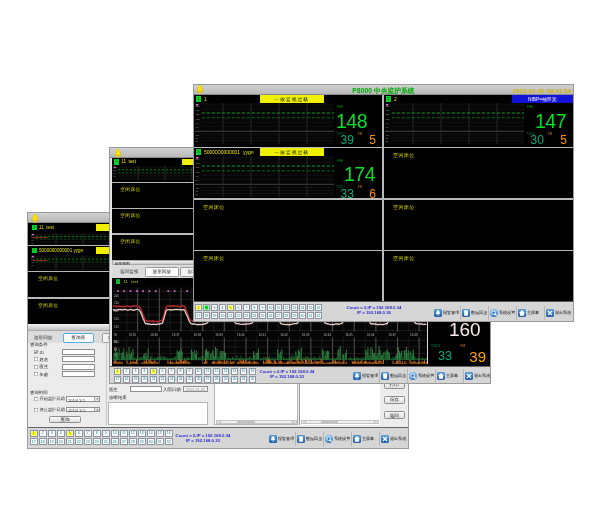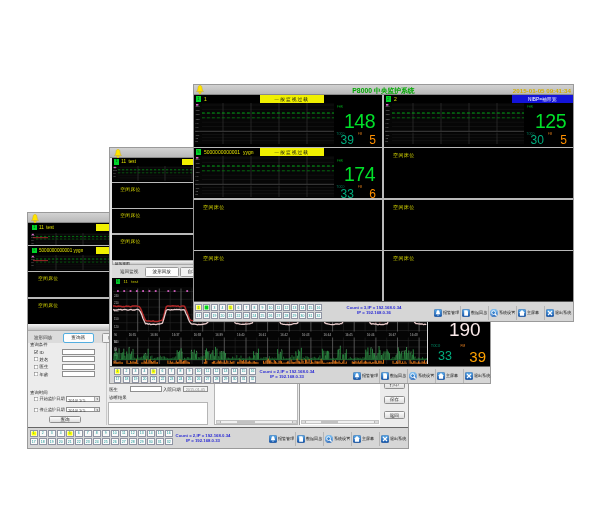--- a/index.html
+++ b/index.html
@@ -997,21 +997,21 @@
         <line x1="306.7" y1="76.8" x2="306.7" y2="75.4" stroke="#e87818" stroke-width="0.9"></line>
         <line x1="307.9" y1="76.8" x2="307.9" y2="75.6" stroke="#e87818" stroke-width="0.9"></line>
         <line x1="309.1" y1="76.8" x2="309.1" y2="74.2" stroke="#e87818" stroke-width="0.9"></line>
         <line x1="310.3" y1="76.8" x2="310.3" y2="74.7" stroke="#e87818" stroke-width="0.9"></line>
         <line x1="311.5" y1="76.8" x2="311.5" y2="73.3" stroke="#e87818" stroke-width="0.9"></line>
         <line x1="312.7" y1="76.8" x2="312.7" y2="75.7" stroke="#e87818" stroke-width="0.9"></line>
         <line x1="313.9" y1="76.8" x2="313.9" y2="74.3" stroke="#e87818" stroke-width="0.9"></line>
       </svg></div>
     <div style="position:absolute;left:317px;top:138.5px;width:63px;height:77.5px;background:#000;border-left:1.5px solid #ddd">
 <span style="position:absolute;left:2px;top:2px;font-size:3px;color:#cfcfcf">FHR</span>
-<span style="position:absolute;left:0;top:33.5px;width:85%;text-align:right;font-size:19px;line-height:19px;color:#fbeaea;letter-spacing:0px">190</span>
+<span style="position:absolute;left:0;top:33.5px;width:85%;text-align:right;font-size:19px;line-height:19px;color:#fbeaea;letter-spacing:0px">160</span>
 <span style="position:absolute;left:3px;top:57px;font-size:3.2px;color:#00a87c">TOCO</span>
 <span style="position:absolute;left:32.5px;top:57px;font-size:3.2px;color:#e88020">FM</span>
 <span style="position:absolute;left:10px;top:63.5px;font-size:12.5px;line-height:12.5px;color:#00ad7e">33</span>
 <span style="position:absolute;right:4px;top:62px;font-size:15px;line-height:15px;color:#ffa200">39</span>
 </div>
     <div style="position:absolute;left:0;top:218px;width:380px;height:17px;background:#d6d6d6;border-top:1.2px solid #666"></div>
     <div style="position:absolute;left:3.8px;top:219.5px;width:7.5px;height:7.3px;background:#ffff00;border:0.7px solid #8f94a3;box-shadow:inset 0 0 0 0.6px #fff;display:flex;align-items:center;justify-content:center">
       <span style="font-size:3.4px;color:#0e9494">1</span>
     </div>
     <div style="position:absolute;left:12.8px;top:219.5px;width:7.5px;height:7.3px;background:#f6f6f6;border:0.7px solid #8f94a3;box-shadow:inset 0 0 0 0.6px #fff;display:flex;align-items:center;justify-content:center">
@@ -1232,21 +1232,21 @@
           <text x="0.5" y="39.1" font-size="2.3" fill="#8f8f8f" font-family="Liberation Sans">50</text>
           <text x="0.5" y="42.2" font-size="2.3" fill="#8f8f8f" font-family="Liberation Sans">25</text>
           <line x1="0" y1="28.3" x2="139" y2="28.3" stroke="#4a4a4a" stroke-width="0.9"></line>
           <rect x="1" y="1" width="2.4" height="1.6" fill="#e06ad0"></rect>
           <line x1="7" y1="10" x2="139" y2="10" stroke="#00b317" stroke-width="0.9" stroke-dasharray="2.8 2.2"></line>
           <line x1="7" y1="14.8" x2="139" y2="14.8" stroke="#00820e" stroke-width="0.8" stroke-dasharray="2.8 2.2"></line>
         </svg>
       </div>
       <div style="position:absolute;left:142px;top:10px;width:46px;height:39.5px">
 <span style="position:absolute;left:1px;top:0.5px;font-size:2.8px;color:#00a01a">FHR</span>
-<span style="position:absolute;left:0px;top:7px;width:39px;text-align:right;font-size:19.5px;line-height:19.5px;color:#00e02a;letter-spacing:-0.5px">148</span>
+<span style="position:absolute;left:0px;top:7px;width:39px;text-align:left;font-size:19.5px;line-height:19.5px;color:#00e02a;letter-spacing:-0.5px">148</span>
 <span style="position:absolute;left:0.5px;top:27.4px;font-size:2.8px;color:#008a66">TOCO</span>
 <span style="position:absolute;left:22px;top:27.4px;font-size:2.8px;color:#d87818">FM</span>
 <span style="position:absolute;left:4.5px;top:29.8px;font-size:12px;line-height:12px;color:#00ad7e">39</span>
 <span style="position:absolute;right:6px;top:29.8px;font-size:12px;line-height:12px;color:#ff9000">5</span>
 </div>
     </div>
     <div style="position:absolute;left:190px;top:10px;width:189px;height:51.5px;background:#000">
       <div style="position:absolute;left:2px;top:1px;width:5px;height:6px;background:#00d42a;color:#063;font-size:4.2px;line-height:6px;text-align:center;color:#003b0c">2</div>
       <span style="position:absolute;left:10px;top:1.2px;font-size:5px;color:#e3e300;white-space:pre">2</span>
       <div style="position:absolute;left:127.5px;top:0.5px;width:61.5px;height:8px;background:#1313d8;display:flex;align-items:center;justify-content:center">
@@ -1285,21 +1285,21 @@
           <text x="0.5" y="39.1" font-size="2.3" fill="#8f8f8f" font-family="Liberation Sans">50</text>
           <text x="0.5" y="42.2" font-size="2.3" fill="#8f8f8f" font-family="Liberation Sans">25</text>
           <line x1="0" y1="28.3" x2="139" y2="28.3" stroke="#4a4a4a" stroke-width="0.9"></line>
           <rect x="1" y="1" width="2.4" height="1.6" fill="#e06ad0"></rect>
           <line x1="7" y1="10" x2="139" y2="10" stroke="#00b317" stroke-width="0.9" stroke-dasharray="2.8 2.2"></line>
           <line x1="7" y1="14.8" x2="139" y2="14.8" stroke="#00820e" stroke-width="0.8" stroke-dasharray="2.8 2.2"></line>
         </svg>
       </div>
       <div style="position:absolute;left:142px;top:10px;width:47px;height:39.5px">
 <span style="position:absolute;left:1px;top:0.5px;font-size:2.8px;color:#00a01a">FHR</span>
-<span style="position:absolute;left:0px;top:7px;width:40px;text-align:right;font-size:19.5px;line-height:19.5px;color:#00e02a;letter-spacing:-0.5px">125</span>
+<span style="position:absolute;left:0px;top:7px;width:40px;text-align:right;font-size:19.5px;line-height:19.5px;color:#00e02a;letter-spacing:-0.5px">147</span>
 <span style="position:absolute;left:0.5px;top:27.4px;font-size:2.8px;color:#008a66">TOCO</span>
 <span style="position:absolute;left:22px;top:27.4px;font-size:2.8px;color:#d87818">FM</span>
 <span style="position:absolute;left:4.5px;top:29.8px;font-size:12px;line-height:12px;color:#00ad7e">30</span>
 <span style="position:absolute;right:6px;top:29.8px;font-size:12px;line-height:12px;color:#ff9000">5</span>
 </div>
     </div>
     <div style="position:absolute;left:0px;top:63.6px;width:188px;height:49.9px;background:#000">
       <div style="position:absolute;left:2px;top:1px;width:5px;height:6px;background:#00d42a;color:#063;font-size:4.2px;line-height:6px;text-align:center;color:#003b0c">5</div>
       <span style="position:absolute;left:10px;top:1.2px;font-size:5px;color:#e3e300;white-space:pre">5000000000001&nbsp;&nbsp;yygn</span>
       <div style="position:absolute;left:66px;top:0.2px;width:63.5px;height:7.5px;background:#f0f000;display:flex;align-items:center;justify-content:center">

